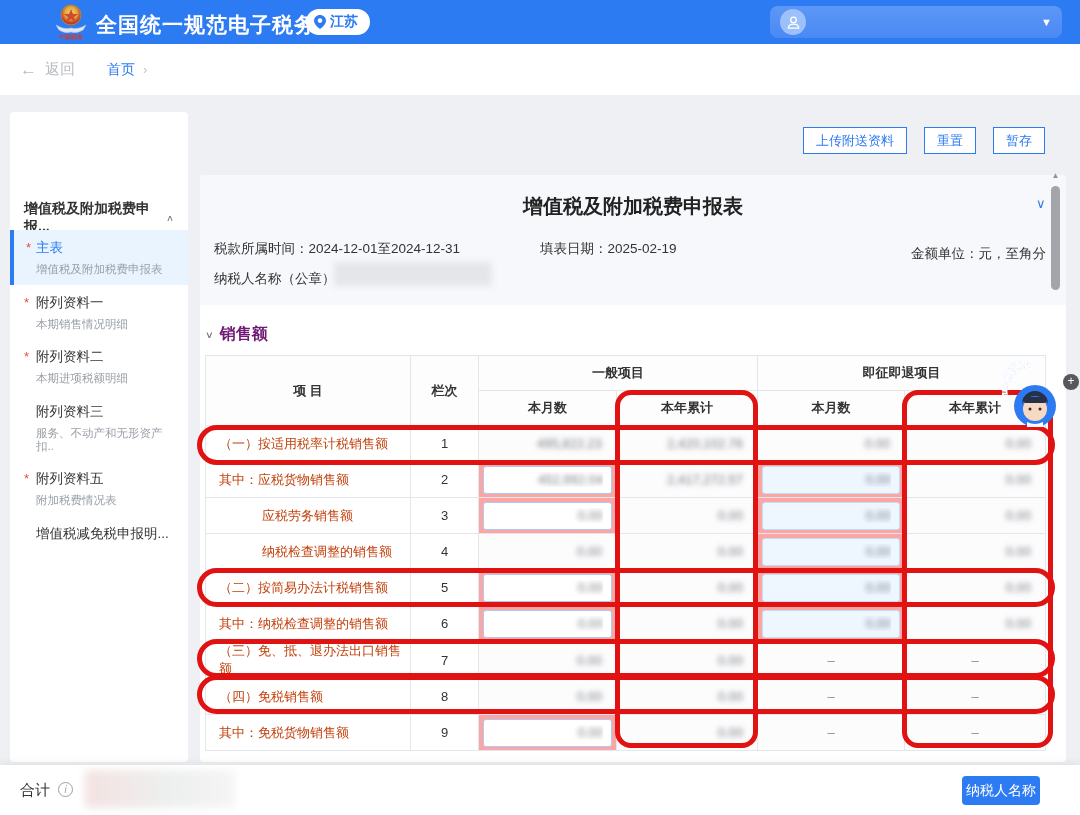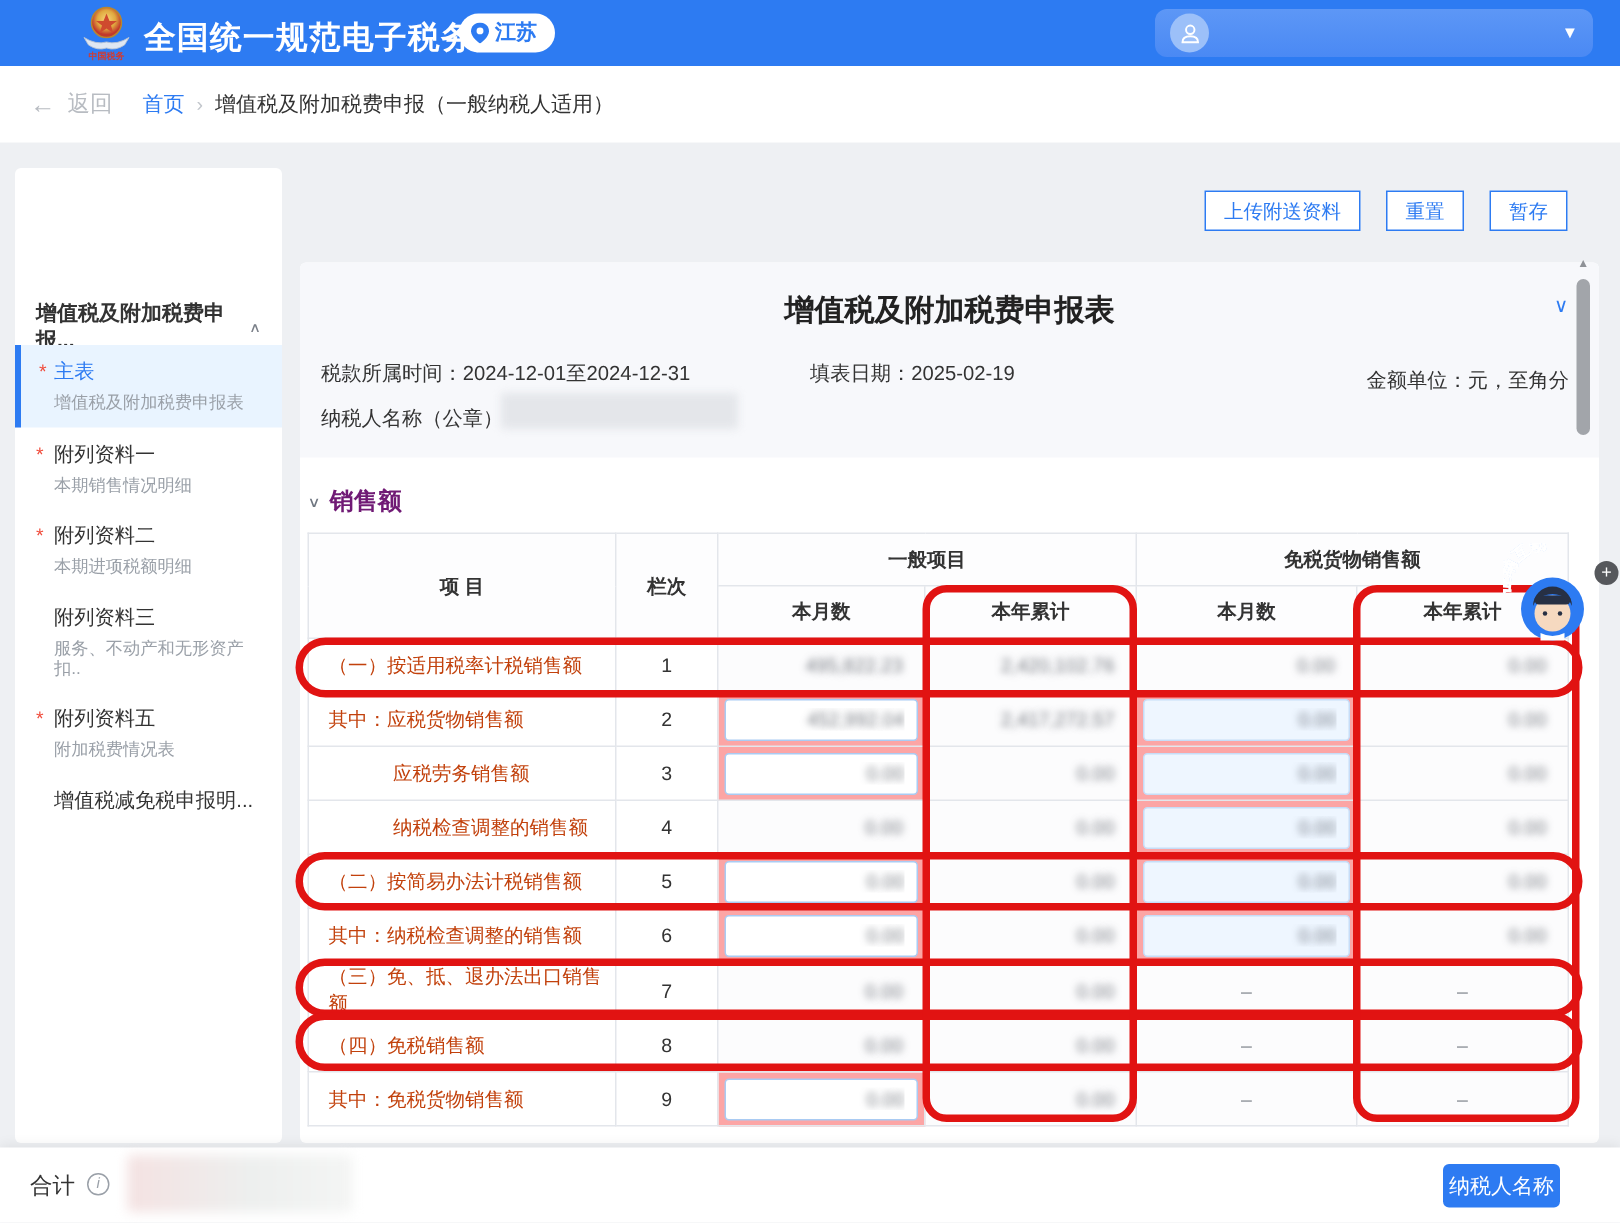--- a/index.html
+++ b/index.html
@@ -14,21 +14,21 @@
   .brand { position:absolute; left:96px; top:11px; color:#fff; font-size:21px; font-weight:bold; letter-spacing:1px; }
   .region-pill { position:absolute; left:306px; top:9px; height:26px; padding:0 12px 0 8px; background:#fff; border-radius:14px; display:flex; align-items:center; gap:4px; color:#2d7bf2; font-size:14px; font-weight:bold; cursor:pointer; }
   .user-chip { position:absolute; left:770px; top:6px; width:292px; height:32px; border-radius:8px;
     background:linear-gradient(180deg,#5d97f6,#4a89f4); display:flex; align-items:center; padding:0 10px; cursor:pointer; }
   .user-avatar { width:26px; height:26px; border-radius:50%; background:#9cc0f9; display:flex; align-items:center; justify-content:center; }
   .user-caret { margin-left:auto; color:#fff; font-size:11px; }
   
   .crumbbar { position:absolute; left:0; top:44px; width:1080px; height:51px; background:#fff; display:flex; align-items:center; }
   .back-arrow { color:#b8bcc2; font-size:17px; margin-left:20px; cursor:pointer; }
   .back-label { color:#b8bcc2; font-size:15px; margin-left:8px; cursor:pointer; }
-  .crumb-home { color:#2d7bf2; font-size:14px; margin-left:20px; cursor:pointer; }
+  .crumb-home { color:#2d7bf2; font-size:14px; margin-left:32px; cursor:pointer; }
   .crumb-sep { color:#c2c6cc; font-size:13px; margin:0 8px; }
   .crumb-cur { color:#333; font-size:14px; }
   
   .sidebar { position:absolute; left:10px; top:112px; width:178px; height:650px; background:#fff; border-radius:4px; }
   .sb-head { position:absolute; left:0; top:3px; width:178px; height:50px; background:#2d7bf2; border-radius:4px 4px 0 0; display:flex; align-items:center; padding:0 14px; }
   .sb-head-title { color:#fff; font-size:17px; letter-spacing:2px; }
   .sb-collapse { margin-left:auto; cursor:pointer; display:flex; }
   .sb-group { position:absolute; left:14px; top:88px; width:150px; display:flex; align-items:center; cursor:pointer; }
   .sb-group-label { font-size:14px; font-weight:bold; color:#333; }
   .sb-group-caret { margin-left:auto; color:#7a7f88; font-size:11px; transform:scaleY(.8); }
@@ -122,21 +122,20 @@
     </span>
     <span class="user-caret">▼</span>
   </div>
 </div>
 
 <div class="crumbbar">
   <span class="back-arrow">←</span>
   <span class="back-label">返回</span>
   <span class="crumb-home">首页</span>
   <span class="crumb-sep">›</span>
-  <span class="crumb-cur">增值税及附加税费申报（一般纳税人适用）</span>
 </div>
 
 <div class="sidebar">
   <div class="sb-group">
     <span class="sb-group-label">增值税及附加税费申报...</span>
     <span class="sb-group-caret">∧</span>
   </div>
   <div class="sb-items">
     <div class="sb-item active">
       <span class="sb-req">*</span>
@@ -199,21 +198,21 @@
         <col style="width:138px">
         <col style="width:141px">
         <col style="width:147px">
         <col style="width:141px">
       </colgroup>
   <tbody>
         <tr>
     <th rowspan="2">项 目</th>
     <th rowspan="2">栏次</th>
     <th colspan="2">一般项目</th>
-    <th colspan="2">免税货物销售额</th>
+    <th colspan="2">即征即退项目</th>
   </tr>
   <tr>
     <th>本月数</th>
     <th>本年累计</th>
     <th>本月数</th>
     <th>本年累计</th>
   </tr>
 
   <tr>
     <td class="c-item">（一）按适用税率计税销售额</td>

